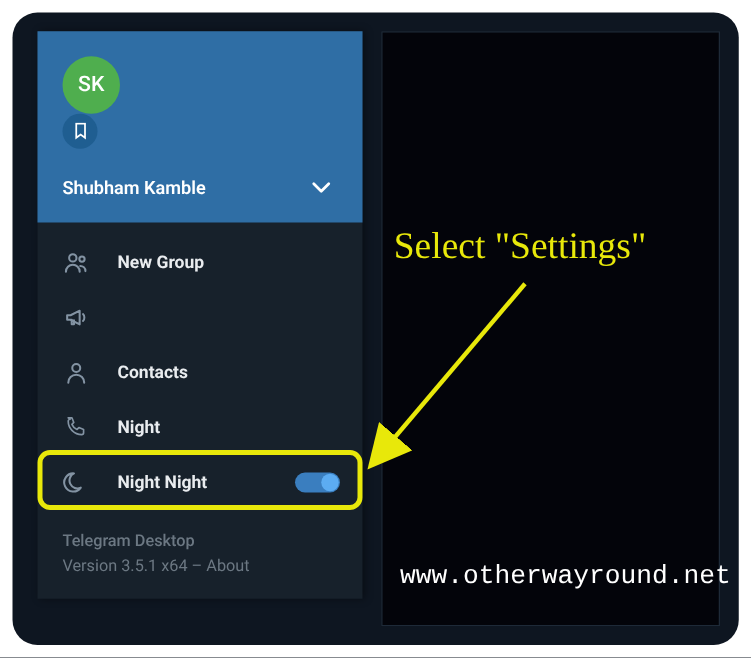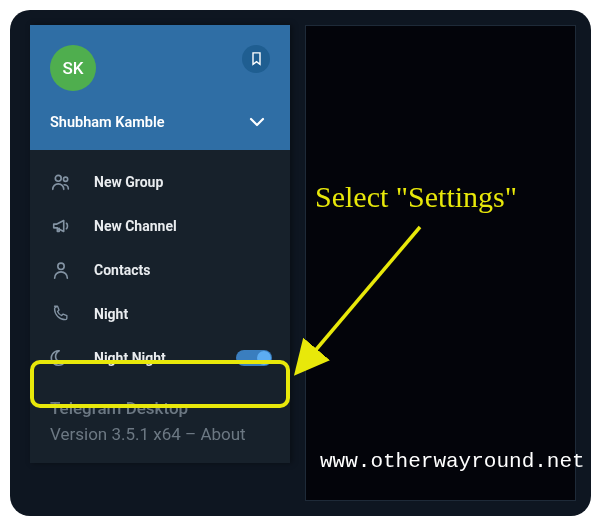--- a/index.html
+++ b/index.html
@@ -30,20 +30,21 @@
   }
   .profile-header {
     background: #2f6ea5;
     padding: 20px 20px 14px 20px;
     color: #fff;
   }
   .profile-top {
     display: flex;
     justify-content: space-between;
     align-items: flex-start;
+    flex-direction: column;
   }
   .avatar {
     width: 46px;
     height: 46px;
     border-radius: 50%;
     background: #4fae4e;
     display: flex;
     align-items: center;
     justify-content: center;
     font-size: 17px;
@@ -119,21 +120,21 @@
   .highlight-box {
     position: absolute;
     border: 4px solid #e8e80a;
     border-radius: 10px;
     pointer-events: none;
     box-sizing: border-box;
   }
   .footer {
     padding: 10px 12px 0 20px;
     color: #6c7883;
-    font-size: 17px;
+    font-size: 13px;
     line-height: 1.5;
   }
   .footer-title {
     font-weight: 500;
   }
   .annotation {
     position: absolute;
     color: #e8e80a;
     font-family: "Comic Sans MS", "Segoe Script", cursive;
     font-size: 30px;
@@ -203,21 +204,20 @@
       </div>
 
       <div class="menu-item">
         <span class="menu-icon">
           <svg width="22" height="20" viewBox="0 0 24 22" fill="none" stroke="#8393a3" stroke-width="1.8" stroke-linecap="round" stroke-linejoin="round">
             <path d="M4 9 v4 h3 l8 4 v-12 l-8 4 z"></path>
             <path d="M18 8 c1.5 1 1.5 5 0 6"></path>
             <path d="M8 13 v4 h2 v-3.5"></path>
           </svg>
         </span>
-        <span>New Channel</span>
       </div>
 
       <div class="menu-item">
         <span class="menu-icon">
           <svg width="22" height="20" viewBox="0 0 24 22" fill="none" stroke="#8393a3" stroke-width="1.8" stroke-linecap="round">
             <circle cx="12" cy="7" r="3.5"></circle>
             <path d="M5 20 c0-4 3-7 7-7 s7 3 7 7"></path>
           </svg>
         </span>
         <span>Contacts</span>

